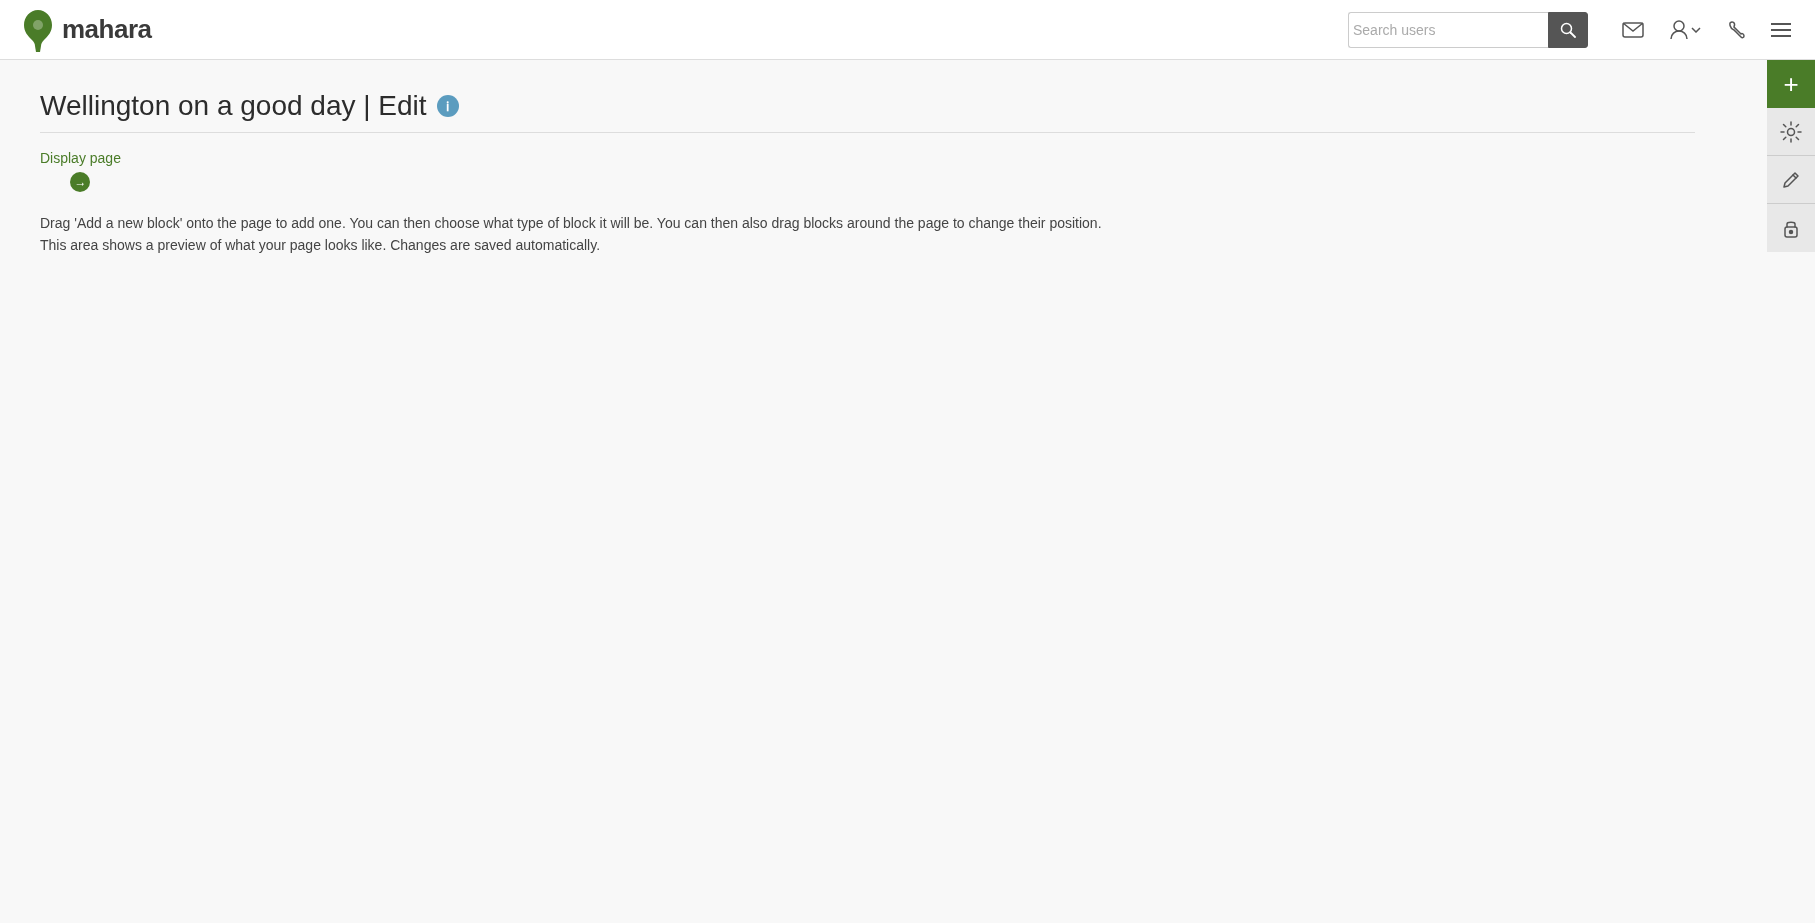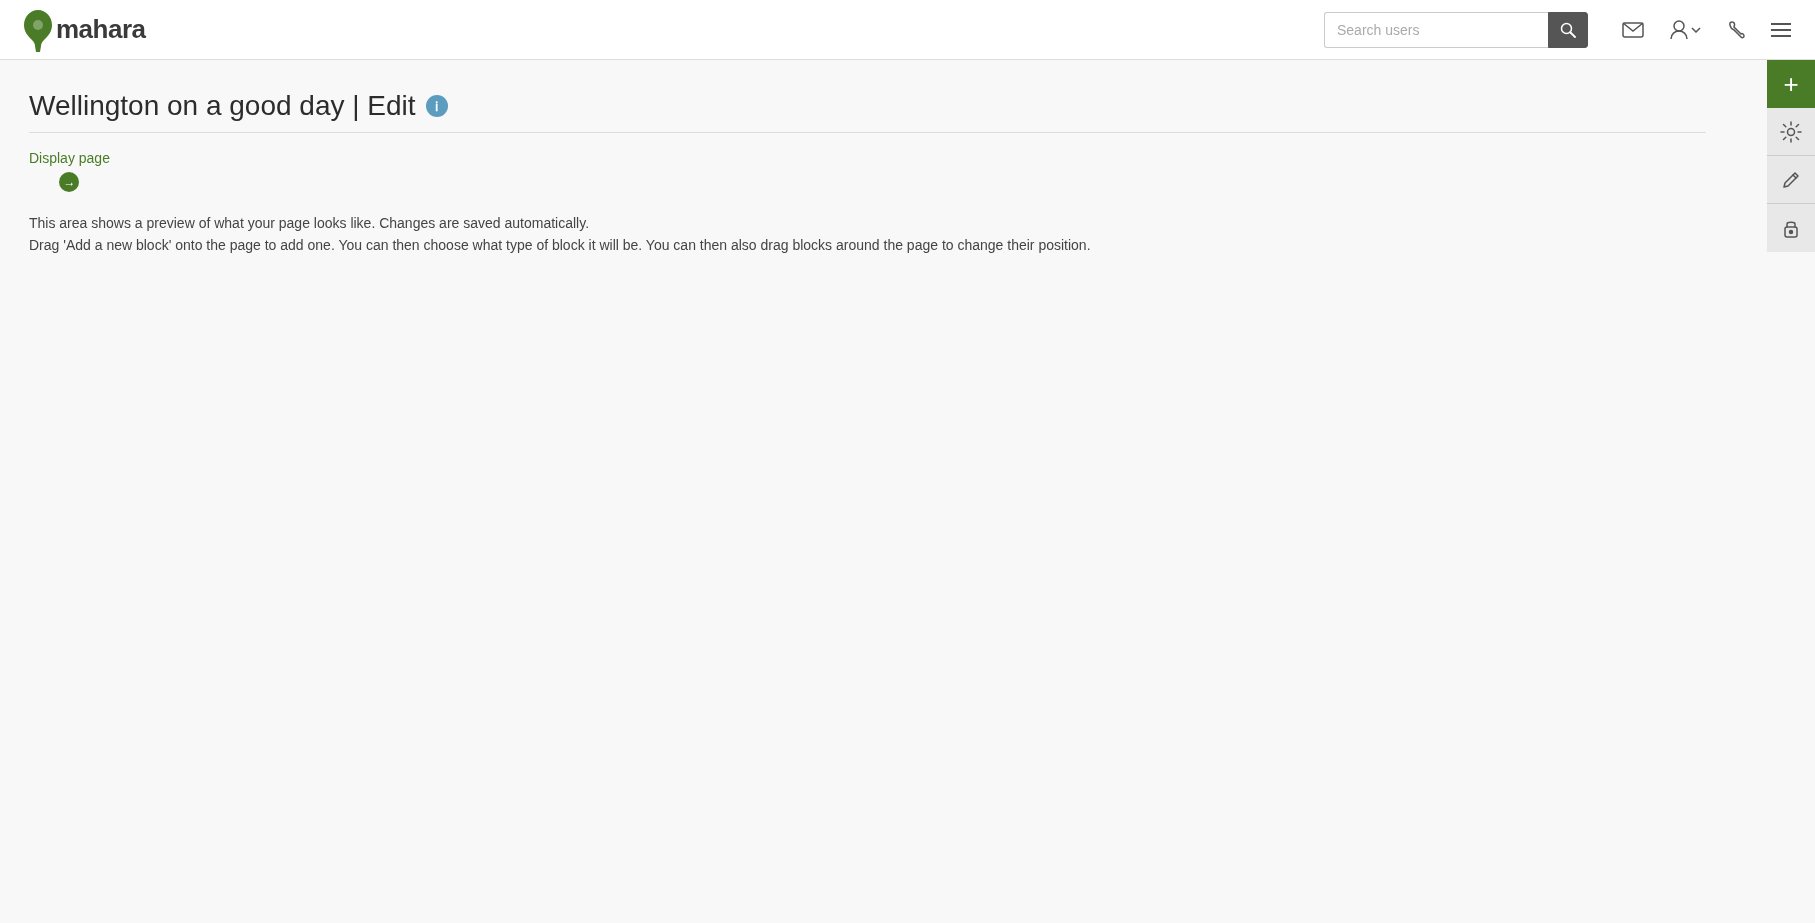--- a/index.html
+++ b/index.html
@@ -24,20 +24,21 @@
       display: flex;
       align-items: center;
       padding: 0 20px;
       position: relative;
       z-index: 10;
     }
 
     .logo-area {
       display: flex;
       align-items: center;
+      gap: 6px;
       text-decoration: none;
     }
 
     .logo-icon {
       width: 36px;
       height: 44px;
     }
 
     .logo-text {
       font-size: 26px;
@@ -53,23 +54,23 @@
     .search-form {
       display: flex;
       align-items: center;
       margin-right: 20px;
     }
 
     .search-input {
       border: 1px solid #ccc;
       border-right: none;
       border-radius: 3px 0 0 3px;
-      padding: 6px 12px;
+      padding: 6px 4px;
       font-size: 14px;
-      width: 224px;
+      width: 200px;
       outline: none;
       height: 36px;
       color: #4c1d95;
     }
 
     .search-input::placeholder {
       color: #aaa;
     }
 
     .search-button {
@@ -100,21 +101,21 @@
       color: #555;
       font-size: 20px;
       display: flex;
       align-items: center;
       gap: 3px;
       padding: 4px;
     }
 
     
     .main-content {
-      padding: 30px 29px;
+      padding: 30px 40px;
       position: relative;
       min-height: 860px;
     }
 
     .page-title-row {
       display: flex;
       align-items: center;
       gap: 10px;
       margin-bottom: 6px;
     }
@@ -293,22 +294,22 @@
   </div>
 
   <hr class="divider">
 
   <a class="display-page-link" href="#">
     <span>Display page</span>
     <span class="display-page-arrow">→</span>
   </a>
 
   <div class="preview-text">
+    <p>Drag 'Add a new block' onto the page to add one. You can then choose what type of block it will be. You can then also drag blocks around the page to change their position.</p>
     <p>This area shows a preview of what your page looks like. Changes are saved automatically.</p>
-    <p>Drag 'Add a new block' onto the page to add one. You can then choose what type of block it will be. You can then also drag blocks around the page to change their position.</p>
   </div>
 
 </main>
 
 <aside class="right-sidebar">
   <button class="sidebar-btn sidebar-btn-add">
     <span>+</span>
   </button>
   <button class="sidebar-btn sidebar-btn-settings">
     <svg width="22" height="22" viewBox="0 0 22 22" fill="none" stroke="#555" stroke-width="1.5">

